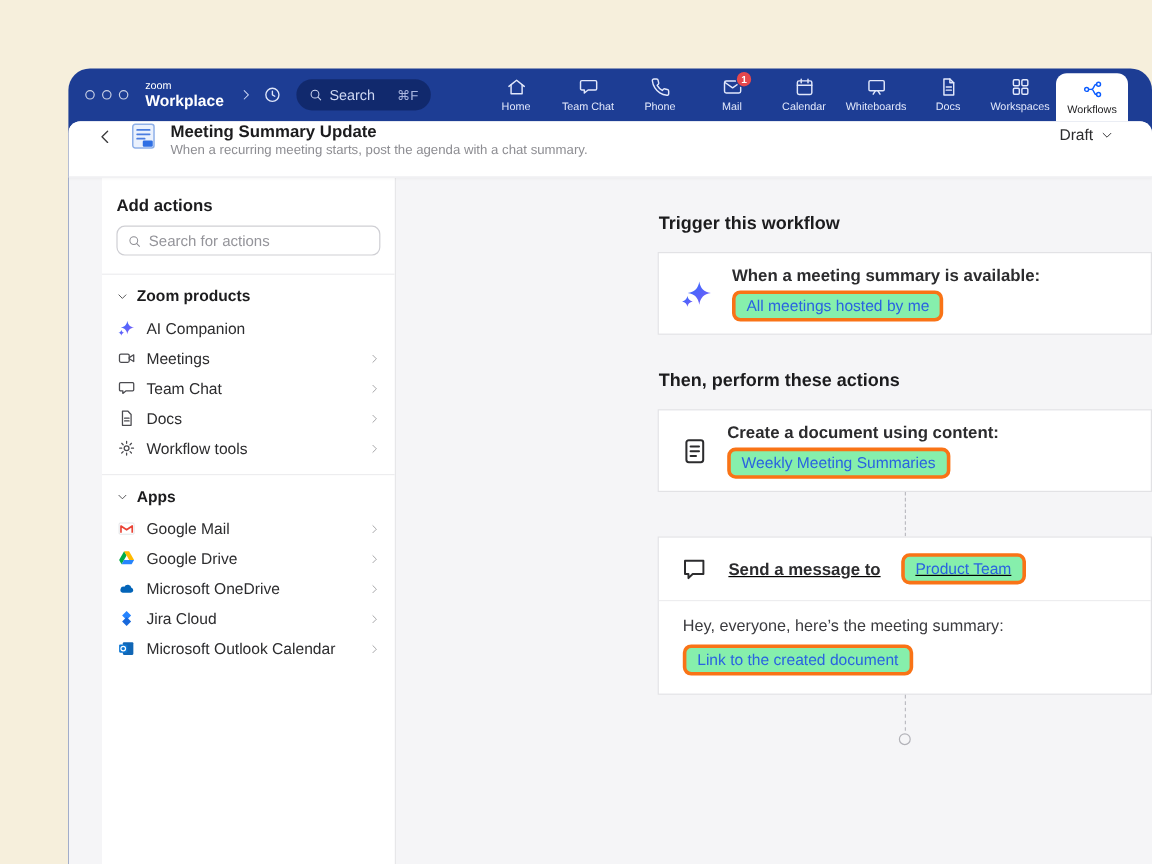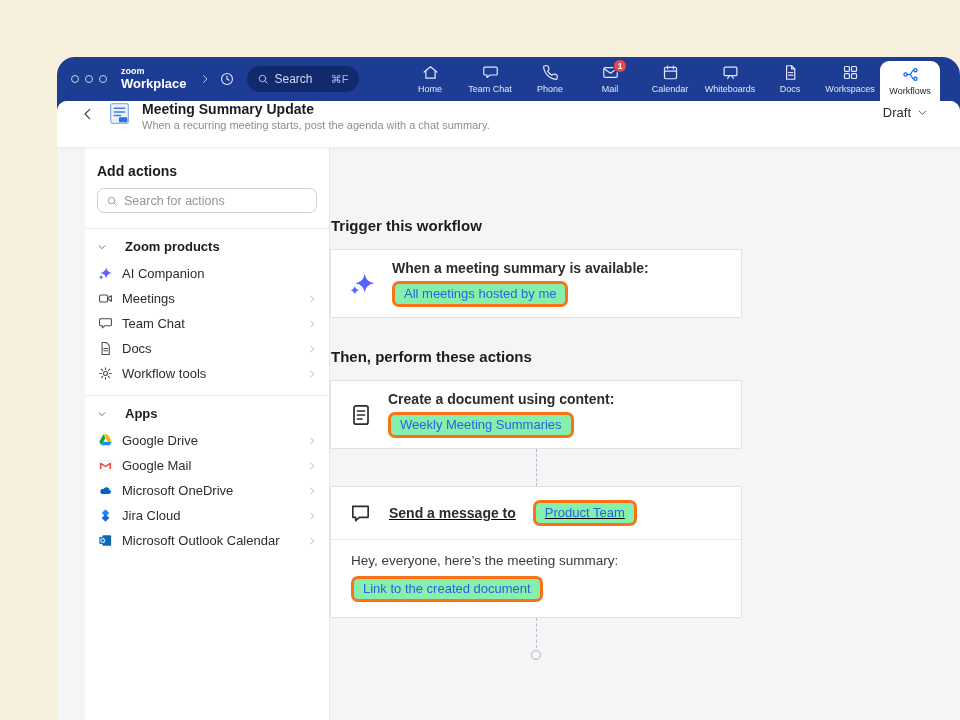--- a/index.html
+++ b/index.html
@@ -9,21 +9,21 @@
   .page { position:relative; width:960px; height:720px; background:#f6efdc; overflow:hidden; }
 
   .window { position:absolute; left:57px; top:57px; right:0; bottom:0;
             background:#1d3d94; border-radius:18px 18px 0 0; overflow:hidden; }
 
   
   .navbar { height:44px; display:flex; align-items:center; padding:0 0 0 14px; color:#fff; }
   .win-dots { display:flex; gap:6px; }
   .dot { width:8px; height:8px; border:1.5px solid rgba(255,255,255,.75); border-radius:50%; }
   .logo { margin-left:14px; line-height:1.05; color:#fff; }
-  .logo .z { display:block; font-size:9px; font-weight:700; }
+  .logo .z { display:block; font-size:9px; font-weight:400; }
   .logo .w { display:block; font-size:13px; font-weight:700; }
   .nav-chev { margin-left:12px; color:#c9d4f3; display:flex; }
   .hist { margin-left:8px; color:#dfe6fa; display:flex; }
   .search-pill { margin-left:12px; width:112px; height:26px; background:rgba(5,18,62,.45);
                  border-radius:13px; display:flex; align-items:center; gap:6px; padding:0 10px;
                  color:#cfd8f3; font-size:12px; }
   .search-pill .kbd { margin-left:auto; font-size:11px; color:#a9b6e0; }
 
   .nav-items { margin-left:auto; margin-right:-40px; display:flex; height:44px; }
   .nav-item { width:60px; display:flex; flex-direction:column; align-items:center; justify-content:center;
@@ -56,31 +56,31 @@
 
   
   .sidebar { width:245px; flex:none; background:#fff; border-right:1px solid #e7e7e9; padding-top:15px; overflow:hidden; }
   .sb-heading { font-size:14px; font-weight:700; color:#1c1c1e; margin:0 12px 9px; }
   .sb-search { margin:0 12px 15px; height:25px; border:1px solid #cfcfd4; border-radius:7px;
                display:flex; align-items:center; gap:6px; padding:0 8px; color:#8e8e94; }
   .sb-search input { border:none; outline:none; flex:1; font-size:12.5px; font-family:inherit; color:#2c2c2e; background:transparent; }
   .sb-search input::placeholder { color:#94949a; }
   .sb-divider { border-top:1px solid #ededef; }
   .sb-section-h { display:flex; align-items:center; gap:7px; padding:10px 12px 7px; cursor:pointer; }
-  .sb-section-h .lbl { font-size:13px; font-weight:700; color:#1c1c1e;margin-left:11px; }
+  .sb-section-h .lbl { font-size:13px; font-weight:700; color:#1c1c1e; }
   .sb-section-h svg { color:#3c3c3e; }
   .sb-item { height:25px; display:flex; align-items:center; gap:9px; padding:0 12px; font-size:13px;
              color:#2c2c2e; cursor:pointer; }
   .sb-item .ic { width:16px; display:flex; justify-content:center; color:#4b4b50; }
   .sb-item .ic svg { width:15px; height:15px; }
   .sb-item .chev { margin-left:auto; color:#97979b; display:flex; }
   .sb-gap { height:9px; }
 
   
-  .canvas { flex:1; overflow:auto; display:flex; flex-direction:column; align-items:flex-start; padding-top:30px;margin-top:39px; }
+  .canvas { flex:1; overflow:auto; display:flex; flex-direction:column; align-items:flex-end; padding-top:30px; }
   .flow { width:412px; display:flex; flex-direction:column; }
   .flow-heading { font-size:15px; font-weight:700; color:#1c1c1e; margin:0 0 15px 1px; }
   .heading-2 { margin-top:30px; }
 
   .card { background:#fff; border:1px solid #e2e2e5; border-radius:0; cursor:pointer; }
   .card-row { display:flex; align-items:center; gap:15px; padding:10px 18px; min-height:60px; }
   .card-ic { flex:none; display:flex; color:#2c2c2e; }
   .card-col { display:flex; flex-direction:column; align-items:flex-start; gap:5px; }
   .card-text { font-size:14px; font-weight:600; color:#2c2c2e; }
   .chip { display:inline-block; padding:2px 9px 3px; background:#86efac; border:3px solid #f97316;
@@ -331,40 +331,40 @@
           <div class="sb-section-h">
             <svg class="ol" width="10" height="10" viewBox="0 0 24 24">
                 <path d="m5 9 7 7 7-7"></path>
               </svg>
             <span class="lbl">Apps</span>
           </div>
 
           <div class="sb-item">
             <span class="ic">
               <svg viewBox="0 0 24 24">
+                  <rect x="2" y="4.5" width="20" height="15" rx="1.5" fill="#fff" stroke="#dadce0"></rect>
+                  <path d="M4.5 17.5v-9L12 13.6l7.5-5.1v9" stroke="#ea4335" stroke-width="2.2" fill="none" stroke-linejoin="round"></path>
+                </svg>
+            </span>
+            <span>Google Mail</span>
+            <span class="chev">
+                <svg class="ol" width="10" height="10" viewBox="0 0 24 24">
+                  <path d="m9 5 7 7-7 7"></path>
+                </svg>
+              </span>
+          </div>
+          <div class="sb-item">
+            <span class="ic">
+              <svg viewBox="0 0 24 24">
                   <path fill="#00ac47" d="M8.7 2.1 2 13.8l3.3 5.7L12 7.8Z"></path>
                   <path fill="#ffba00" d="M15.3 2.1H8.7l6.7 11.7H22Z"></path>
                   <path fill="#2684fc" d="M5.3 19.5h13.4l3.3-5.7H8.6Z"></path>
                 </svg>
             </span>
             <span>Google Drive</span>
-            <span class="chev">
-                <svg class="ol" width="10" height="10" viewBox="0 0 24 24">
-                  <path d="m9 5 7 7-7 7"></path>
-                </svg>
-              </span>
-          </div>
-          <div class="sb-item">
-            <span class="ic">
-              <svg viewBox="0 0 24 24">
-                  <rect x="2" y="4.5" width="20" height="15" rx="1.5" fill="#fff" stroke="#dadce0"></rect>
-                  <path d="M4.5 17.5v-9L12 13.6l7.5-5.1v9" stroke="#ea4335" stroke-width="2.2" fill="none" stroke-linejoin="round"></path>
-                </svg>
-            </span>
-            <span>Google Mail</span>
             <span class="chev">
                 <svg class="ol" width="10" height="10" viewBox="0 0 24 24">
                   <path d="m9 5 7 7-7 7"></path>
                 </svg>
               </span>
           </div>
           <div class="sb-item">
             <span class="ic">
               <svg viewBox="0 0 24 24">
                   <path fill="#0364b8" d="M6.8 17.5h10.9a3.3 3.3 0 0 0 .7-6.5 5 5 0 0 0-9.4-1.5 4.1 4.1 0 0 0-2.2 8Z"></path>

